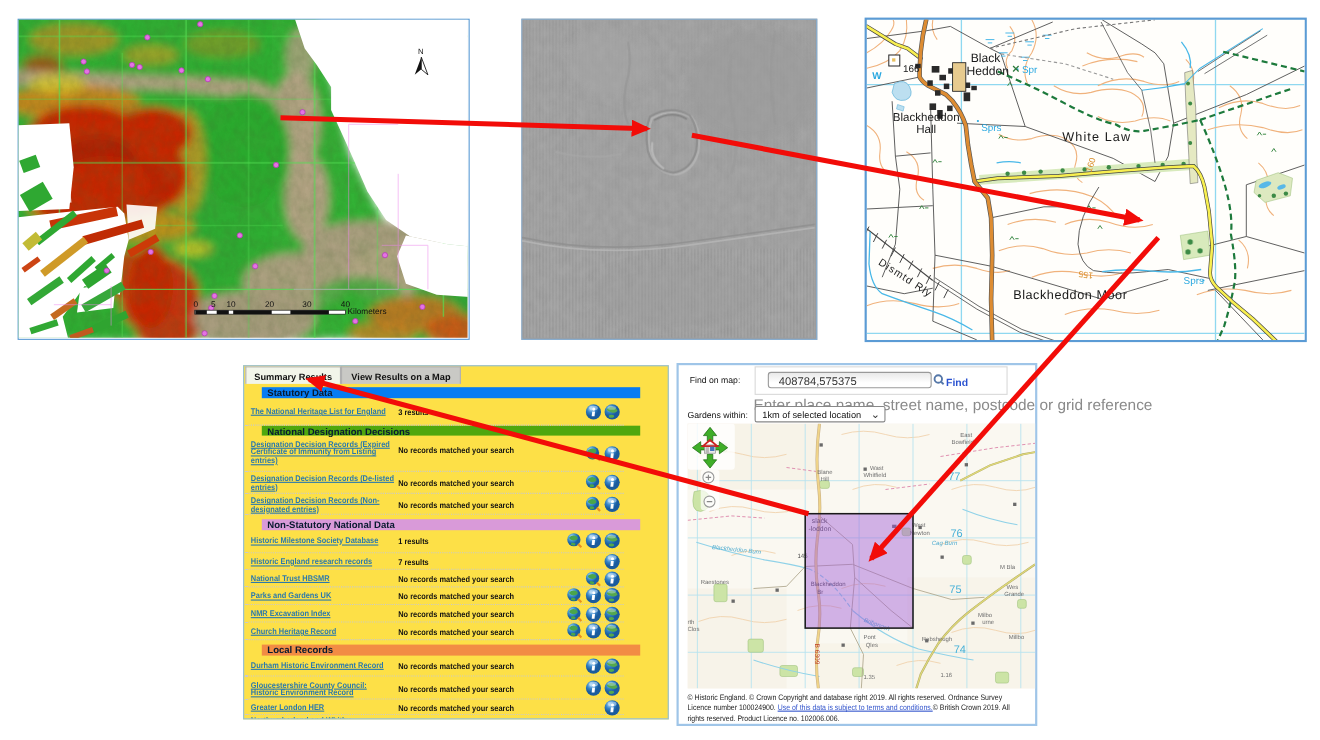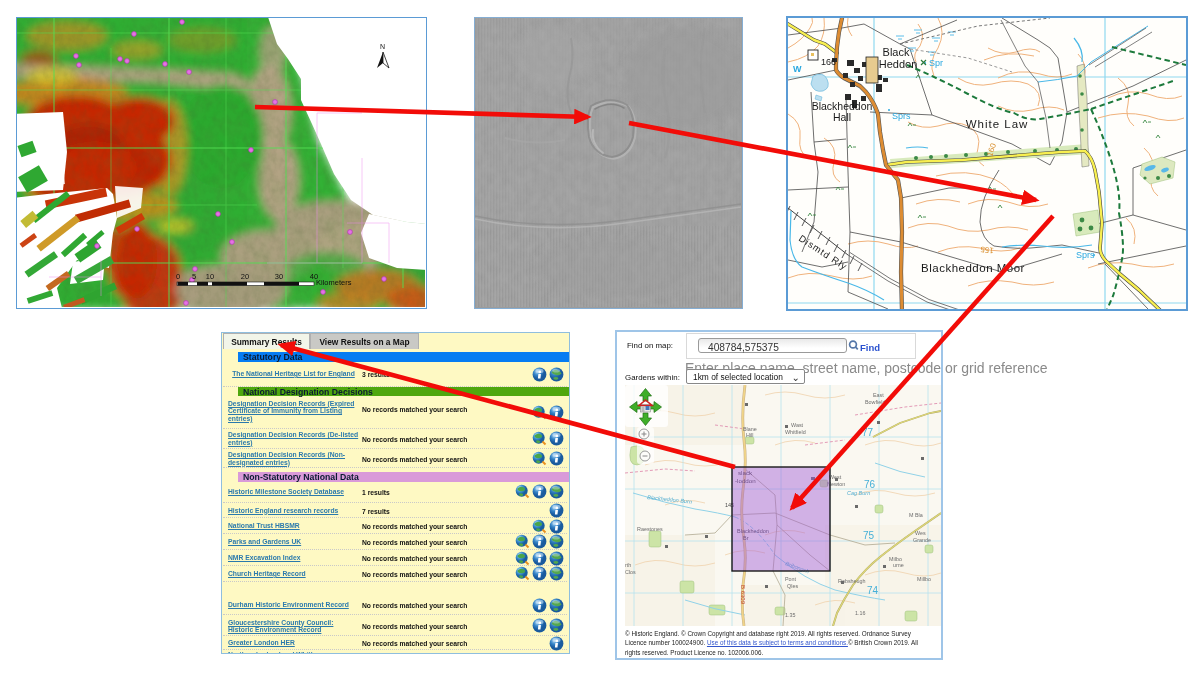--- a/index.html
+++ b/index.html
@@ -1,17 +1,17 @@
 <!DOCTYPE html>
 <html><head><meta charset="utf-8"><style>
 html,body{margin:0;padding:0;background:#fff;font-family:"Liberation Sans",sans-serif;}
 #stage{position:relative;width:1200px;height:673px;overflow:hidden;background:#ffffff;}
 .abs{position:absolute;}
 
-#tpanel{left:221px;top:332px;width:349px;height:322px;border:1px solid #8fbede;background:#fef9c3;box-sizing:border-box;overflow:hidden;}
+#tpanel{left:221px;top:332px;width:387px;height:322px;border:1px solid #8fbede;background:#fde047;box-sizing:border-box;overflow:hidden;}
 .tab{position:absolute;top:0;height:15.5px;font-size:8.4px;font-weight:bold;color:#111;line-height:16px;text-align:center;box-sizing:border-box;}
 .hdr{position:absolute;left:16px;width:344px;font-size:8.7px;font-weight:bold;color:#091a30;padding-left:5px;box-sizing:border-box;}
 .row{position:absolute;left:1px;width:344px;border-bottom:1px dotted #c9c9c9;box-sizing:border-box;}
 .lnk{position:absolute;left:5px;font-size:7.5px;font-weight:bold;color:#2a79ad;text-decoration:underline;line-height:7.4px;width:145.5px;transform:scaleX(.9);transform-origin:0 0;}
 .res{position:absolute;left:139px;font-size:7.5px;font-weight:bold;color:#111;transform:scaleX(.9);transform-origin:0 0;white-space:nowrap;}
 .ic{position:absolute;width:15px;height:15px;}
 
 #fpanel{left:615px;top:330px;width:328px;height:330px;border:2px solid #9fc5e8;background:#fff;box-sizing:border-box;}
 #fpanel .lbl{font-weight:normal;font-size:7.9px;color:#111;}
 #finput{position:absolute;left:81px;top:5.5px;width:149px;height:15px;border:1px solid #9a9a9a;border-radius:3px;background:linear-gradient(#e9e9e9,#fff 70%);font-size:10.2px;color:#333;padding:0 0 0 9px;line-height:17px;box-sizing:border-box;}
@@ -494,21 +494,22 @@
 <path d="M133,42 l5,5 m0,-5 l-5,5" stroke="#2c7a3c" stroke-width="1.2"></path>
 </svg>
 </div>
 
 <div class="abs" id="tpanel">
       <div class="tab" style="left:1px;width:87px;background:#f2f5e9;border:1px solid #b0b0b0;border-bottom:none;">Summary Results</div>
       <div class="tab" style="left:88px;width:109px;background:#c9c9c5;border:1px solid #b0b0b0;border-bottom:none;">View Results on a Map</div>
       <div class="hdr" style="top:18.5px;background:#067cf2;height:10.5px;line-height:11px;">Statutory Data</div>
       <div class="hdr" style="top:53.5px;background:#4fa70e;height:9.5px;line-height:10px;">National Designation Decisions</div>
       <div class="hdr" style="top:139px;background:#d99ad9;height:9.5px;line-height:10px;">Non-Statutory National Data</div>
-      <div class="row" style="top:29px;height:24.5px;text-align:center;">
+      <div class="hdr" style="top:253px;background:#f28c44;height:9.5px;line-height:10px;">Local Records</div>
+      <div class="row" style="top:29px;height:24.5px;">
         <div class="lnk" style="top:8px;">The National Heritage List for England</div>
         <div class="res" style="top:8px;">3 results</div>
         <div class="ic" style="left:309px;top:4.75px;"><svg width="15" height="15">
             <defs>
               <radialGradient id="bg2" cx="35%" cy="28%">
                 <stop offset="0%" stop-color="#b8ddf5"></stop>
                 <stop offset="55%" stop-color="#3584c8"></stop>
                 <stop offset="100%" stop-color="#1a5b9e"></stop>
               </radialGradient>
             </defs>

